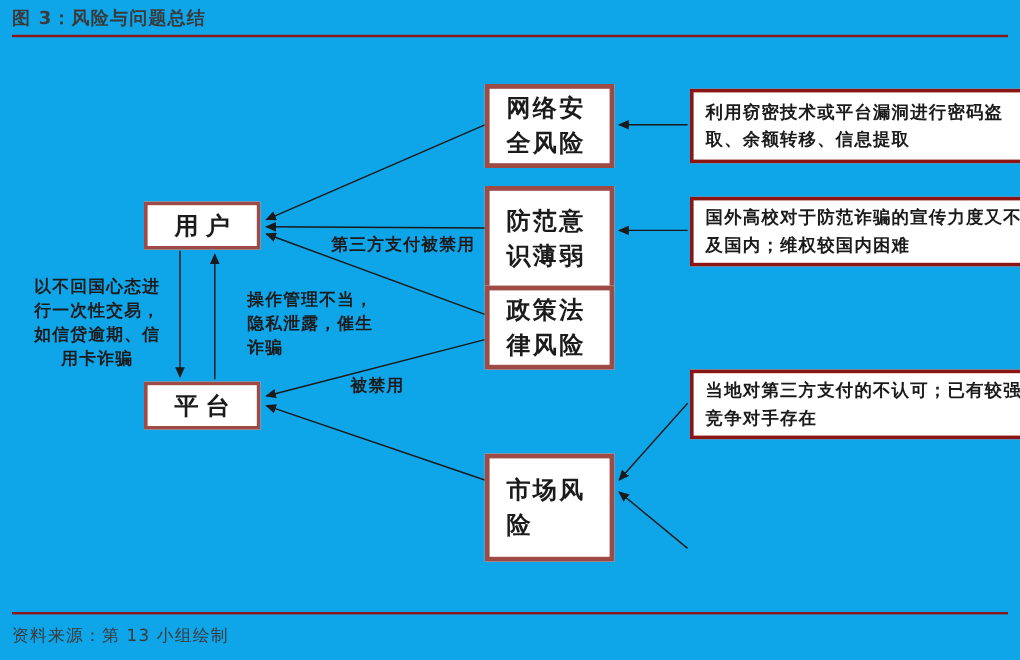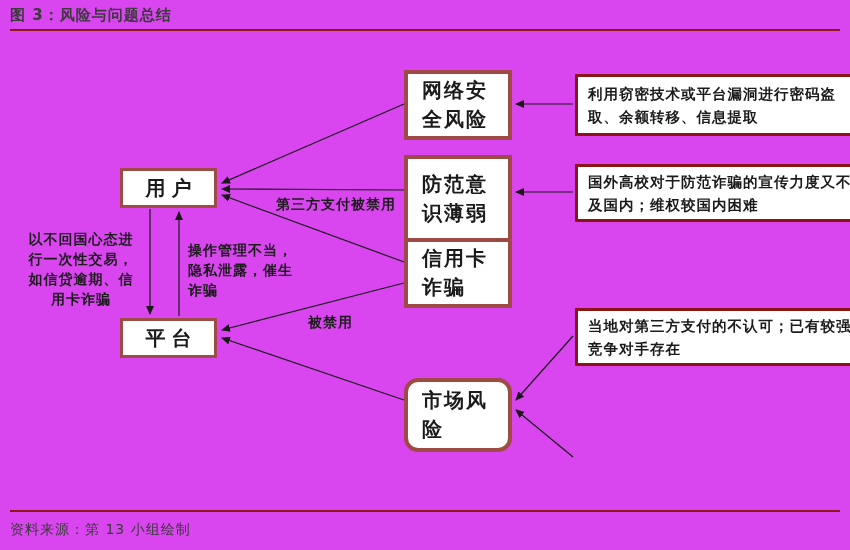--- a/index.html
+++ b/index.html
@@ -1,17 +1,17 @@
 <!DOCTYPE html>
 <html><head>
 <meta charset="utf-8">
 <style>
   html,body{margin:0;padding:0;background:#ffffff;}
   #stage{
-    position:relative;width:850px;height:550px;background:#d946ef;overflow:hidden;
+    position:relative;width:850px;height:550px;background:#0ea5e9;overflow:hidden;
     font-family:"DejaVu Sans",sans-serif;
   }
   
   .fig-title{
     position:absolute;left:10px;top:6px;font-size:15px;font-weight:bold;color:#3a3a3a;
     letter-spacing:1px;
   }
   .rule{position:absolute;left:10px;width:830px;height:2px;background:#8c1618;}
   .rule-top{top:29px;}
   .rule-bottom{top:510px;height:2px;}
@@ -33,38 +33,38 @@
   }
   #node-user{top:168px;}
   #node-platform{top:318px;}
   .node-mid{
     left:404px;width:108px;font-size:20px;line-height:29px;
     padding:10px 14px;word-break:break-all;letter-spacing:2px;
   }
   #node-network{top:70px;height:70px;}
   #node-prevention{top:155px;height:88px;}
   #node-policy{top:238px;height:70px;}
-  #node-market{top:378px;height:74px;border-radius:14px;}
+  #node-market{top:378px;height:90px;}
   .node-cause{
     left:575px;width:298px;font-size:14.5px;line-height:23px;
     padding:4px 10px;word-break:break-all;letter-spacing:1px;
   }
   #cause-network{top:74px;height:62px;}
   #cause-prevention{top:164px;height:58px;}
   #cause-market1{top:308px;height:58px;}
   #cause-market2{top:436px;height:42px;}
   
   .note{
     position:absolute;font-family:"DejaVu Serif",serif;font-weight:bold;color:#1b1b1b;
     font-size:14px;line-height:20px;word-break:break-all;letter-spacing:1px;
   }
   #note-user-left{left:24px;top:229px;width:114px;text-align:center;}
-  #note-user-platform{left:188px;top:240px;width:110px;}
+  #note-user-platform{left:206px;top:240px;width:110px;}
   #label-policy-user{left:276px;top:194px;width:140px;white-space:nowrap;}
-  #label-policy-platform{left:308px;top:312px;width:70px;white-space:nowrap;}
+  #label-policy-platform{left:292px;top:312px;width:70px;white-space:nowrap;}
   
   #connectors{position:absolute;left:0;top:0;pointer-events:none;}
 </style>
 </head>
 <body>
 
 <div id="stage">
 
   <div class="fig-title">图 3：风险与问题总结</div>
   <div class="rule rule-top"></div>
@@ -92,21 +92,21 @@
       <line x1="573" y1="336" x2="516" y2="400" marker-end="url(#arrow)"></line>
       <line x1="573" y1="457" x2="516" y2="410" marker-end="url(#arrow)"></line>
     </g>
   </svg>
 
   <div class="node node-brown node-small" id="node-platform">平台</div>
   <div class="node node-brown node-small" id="node-user">用户</div>
 
   <div class="node node-brown-thick node-mid" id="node-network">网络安全风险</div>
   <div class="node node-brown-thick node-mid" id="node-prevention">防范意识薄弱</div>
-  <div class="node node-brown-thick node-mid" id="node-policy">信用卡诈骗</div>
+  <div class="node node-brown-thick node-mid" id="node-policy">政策法律风险</div>
   <div class="node node-brown-thick node-mid" id="node-market">市场风险</div>
 
   <div class="node node-red node-cause" id="cause-network">利用窃密技术或平台漏洞进行密码盗取、余额转移、信息提取</div>
   <div class="node node-red node-cause" id="cause-prevention">国外高校对于防范诈骗的宣传力度又不及国内；维权较国内困难</div>
   <div class="node node-red node-cause" id="cause-market1">当地对第三方支付的不认可；已有较强竞争对手存在</div>
 
   <div class="note" id="note-user-left">以不回国心态进行一次性交易，如信贷逾期、信用卡诈骗</div>
   <div class="note" id="note-user-platform">操作管理不当，隐私泄露，催生诈骗</div>
   <div class="note" id="label-policy-user">第三方支付被禁用</div>
   <div class="note" id="label-policy-platform">被禁用</div>

